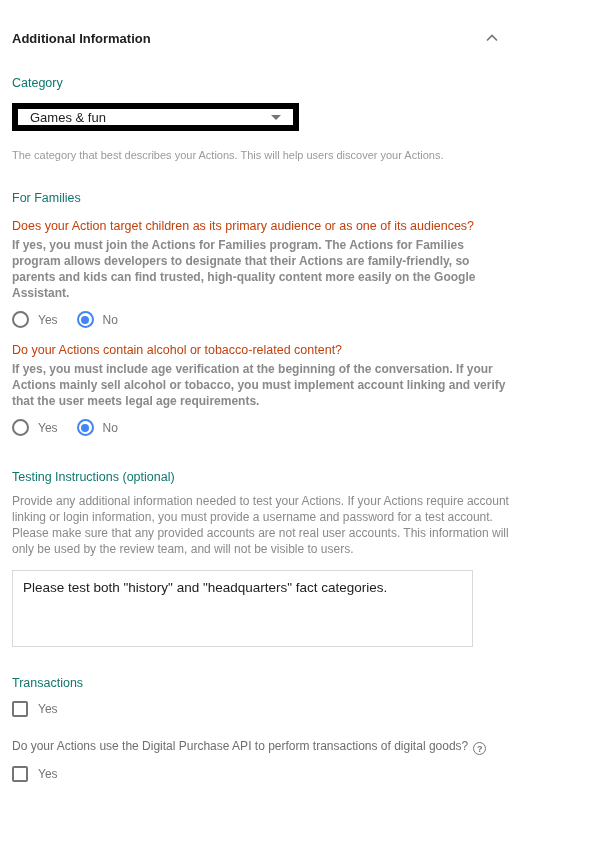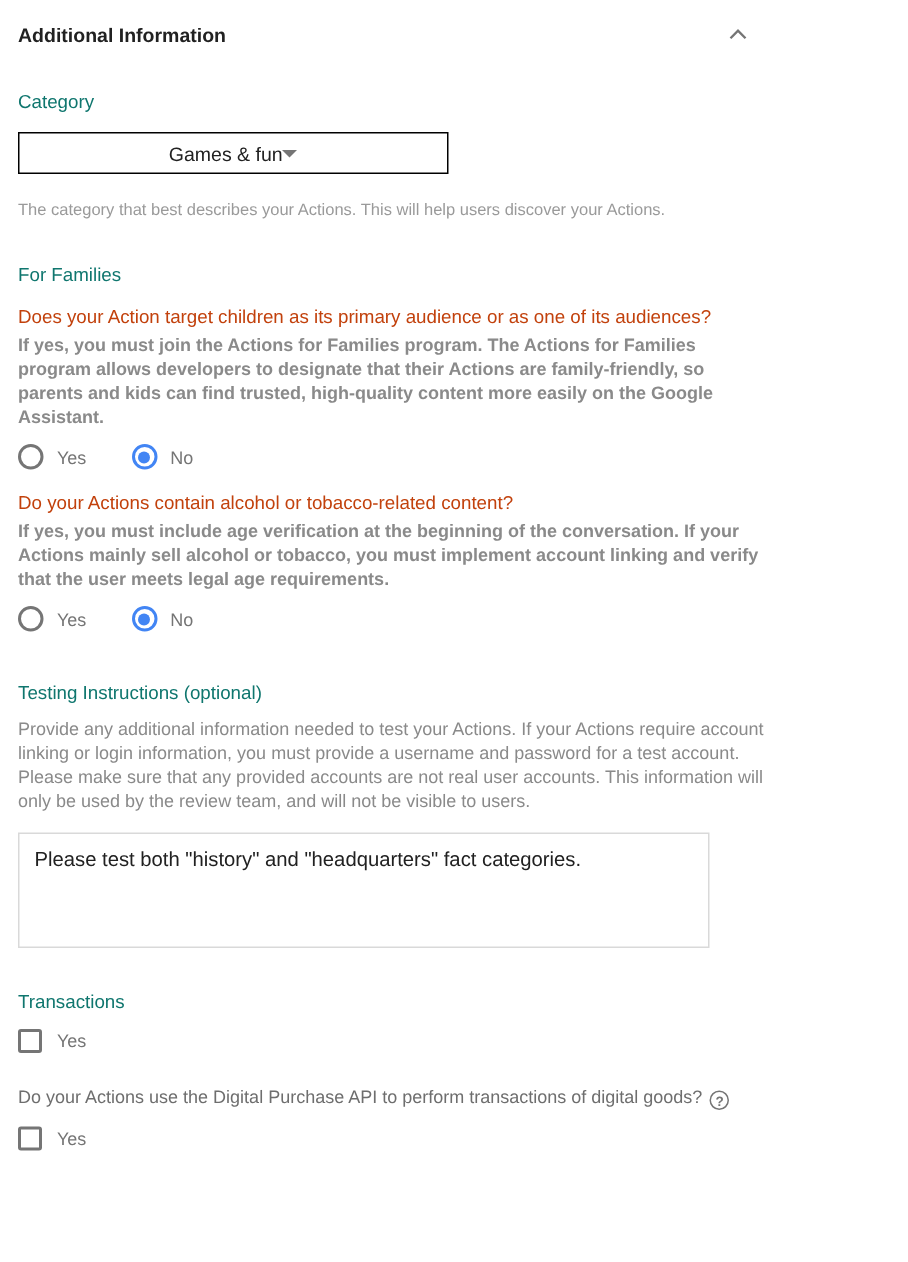--- a/index.html
+++ b/index.html
@@ -3,51 +3,51 @@
 <meta charset="utf-8">
 <style>
   * { margin: 0; padding: 0; box-sizing: border-box; }
   html, body { background: #fff; }
   body {
     width: 605px; height: 841px;
     font-family: "Liberation Sans", sans-serif;
     color: #212121;
     overflow: hidden;
   }
-  .page { padding: 16px 12px 0 12px; width: 521px; }
+  .page { padding: 31px 12px 0 12px; width: 521px; }
 
   
   .section-header-row { display: flex; justify-content: space-between; align-items: flex-start; }
   .page-title { font-size: 13px; font-weight: bold; color: #212121; }
   .collapse-btn { background: none; border: none; cursor: pointer; padding: 2px; margin-right: 8px; line-height: 0; }
 
   
   .field-label { font-size: 12.5px; font-weight: normal; color: #0f766e; }
   .question-dark { font-size: 12.5px; color: #c2410c; line-height: 15px; }
   .question-gray { font-size: 12px; color: #6e6e6e; line-height: 16px; }
   .helper { font-size: 12px; color: #8a8a8a; line-height: 16px; }
   .helper-sm { font-size: 11px; color: #9a9a9a; line-height: 13px; }
 
   
   .select-box {
     margin-top: 13px; width: 287px; height: 28px;
-    border: 1px solid #000000; background: #fff;
-    display: flex; align-items: center; justify-content: center;
+    border: 6px solid #000000; background: #fff;
+    display: flex; align-items: center; justify-content: space-between;
     padding: 0 12px; cursor: pointer;
   }
   .select-value { font-size: 13px; color: #212121; }
   .caret-down {
     width: 0; height: 0; border-left: 5px solid transparent;
     border-right: 5px solid transparent; border-top: 5px solid #757575;
   }
 
   
   .radio-row { display: flex; align-items: center; margin-top: 9px; height: 19px; }
   .radio-opt { display: flex; align-items: center; cursor: pointer; }
-  .radio-opt + .radio-opt { margin-left: 30px; }
+  .radio-opt + .radio-opt { margin-left: 19px; }
   .radio-circle {
     width: 17px; height: 17px; border-radius: 50%;
     border: 2px solid #757575; background: #fff; position: relative; flex: none;
   }
   .radio-circle.checked { border-color: #4285f4; }
   .radio-circle.checked::after {
     content: ""; position: absolute; left: 2.5px; top: 2.5px;
     width: 8px; height: 8px; border-radius: 50%; background: #4285f4;
   }
   .radio-label { margin-left: 9px; font-size: 12px; color: #757575; }

